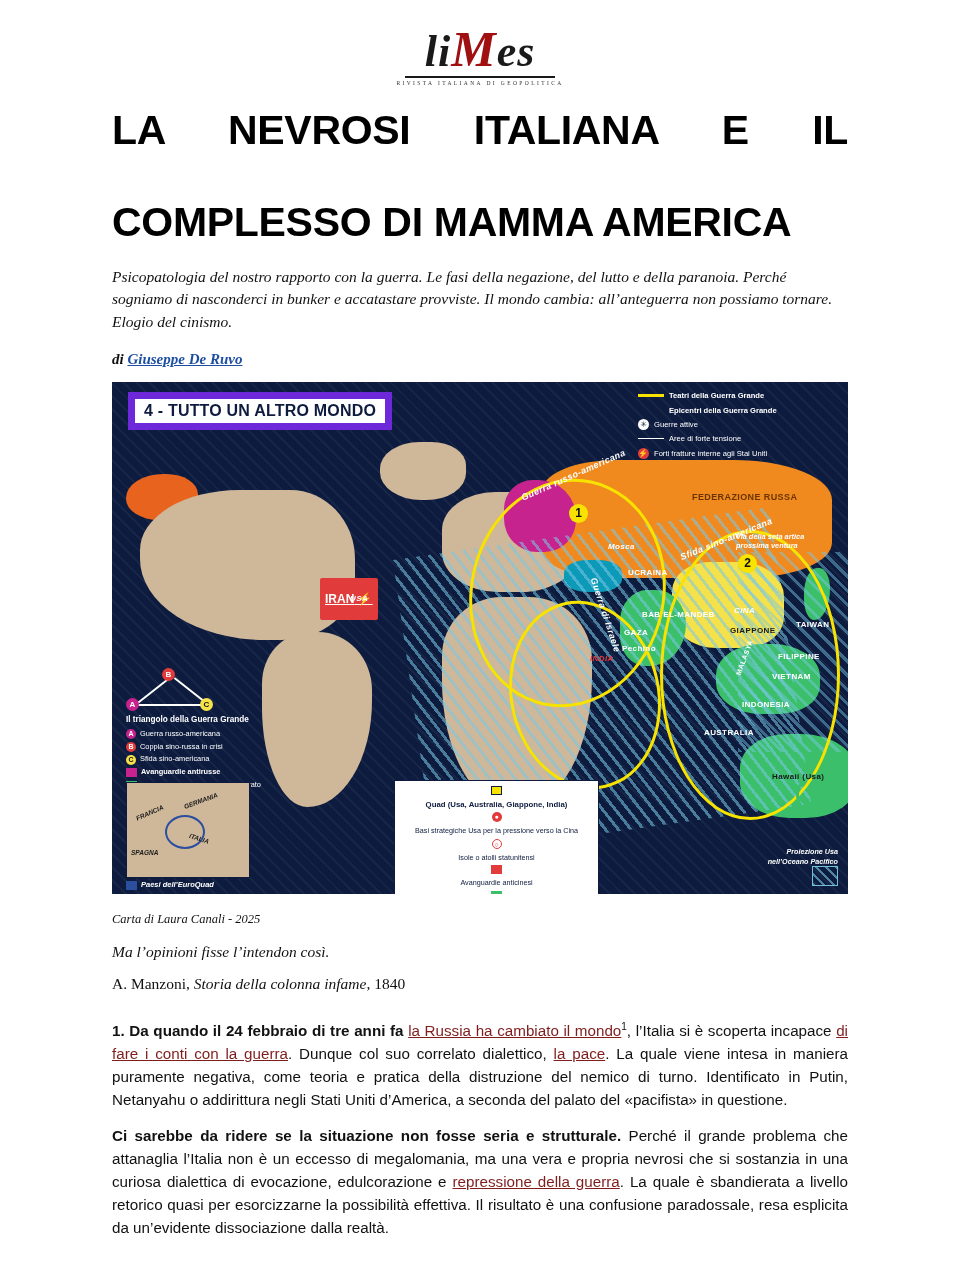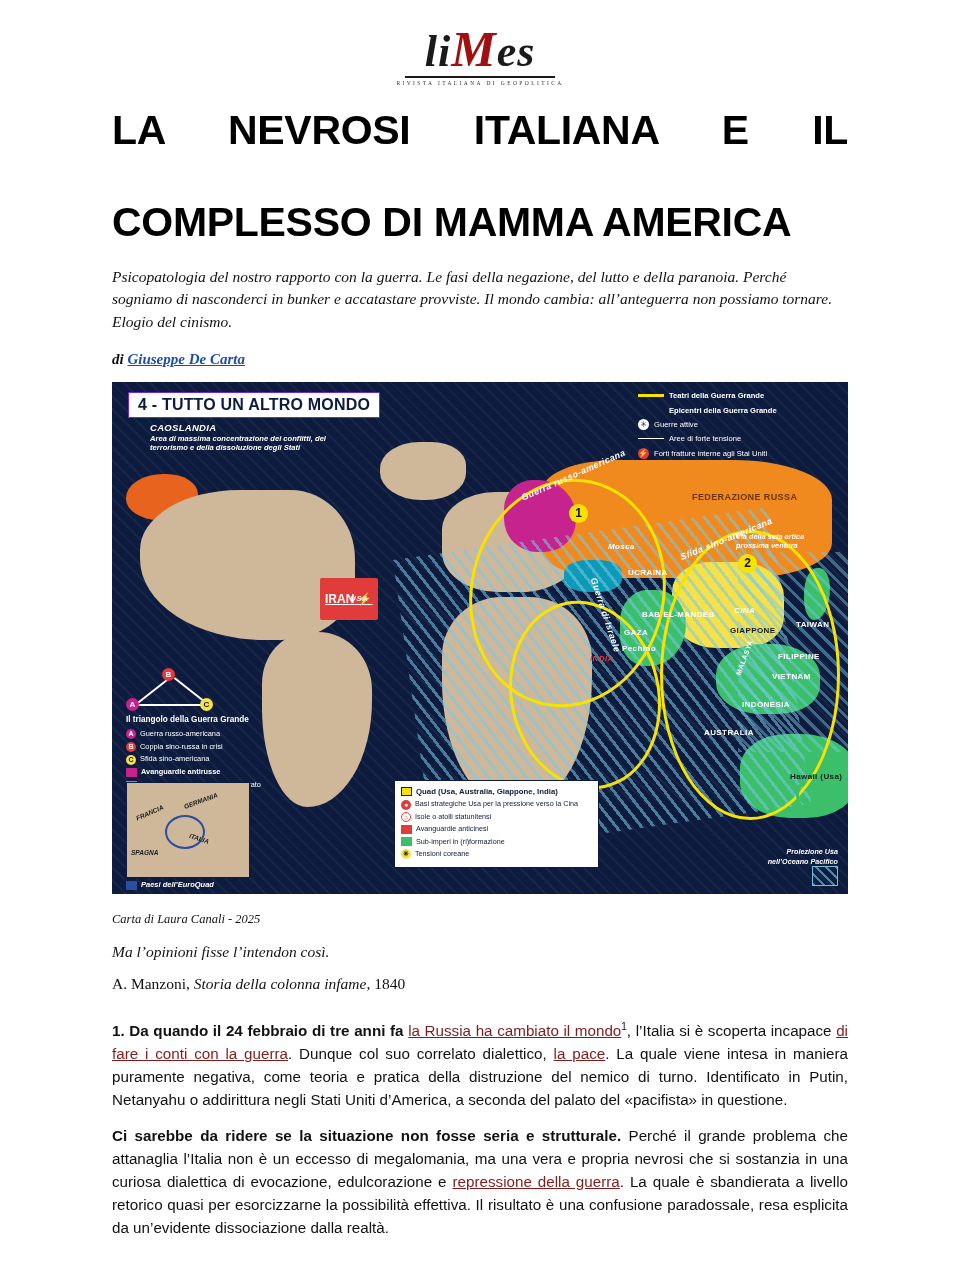--- a/index.html
+++ b/index.html
@@ -117,21 +117,21 @@
       repeating-linear-gradient(45deg, rgba(255,255,255,0.045) 0 2px, transparent 2px 9px);
   }
   .map-title {
     position: absolute;
     left: 16px; top: 10px;
     background: #ffffff;
     color: #0d1b3e;
     font-weight: bold;
     font-size: 16px;
     padding: 3px 9px;
-    border: 1px solid #6d28d9;
+    border: 7px solid #6d28d9;
     letter-spacing: 0.2px;
   }
   .caoslandia {
     position: absolute;
     left: 38px; top: 40px;
     width: 185px;
     font-size: 7.6px;
     line-height: 1.22;
     font-style: italic;
     font-weight: bold;
@@ -332,21 +332,21 @@
     position: absolute;
     left: 282px; top: 398px;
     width: 205px;
     background: #ffffff;
     color: #0d1b3e;
     border: 1px solid #0d1b3e;
     padding: 5px 6px;
     font-size: 7.2px;
     line-height: 1.45;
   }
-  .quad-box .lrow { display: flex; align-items: center; gap: 4px; margin-bottom: 2px; }
+  .quad-box .lrow { display: flex; align-items: center; gap: 4px; margin-bottom: 2px; flex-direction: column; }
   .quad-box b { font-size: 7.8px; }
 
   .proiezione {
     position: absolute; right: 10px; bottom: 8px;
     width: 92px; font-size: 7.2px; font-style: italic; font-weight: bold; text-align: right;
     line-height: 1.3;
   }
   .proiezione .ph {
     display: inline-block; width: 26px; height: 20px; vertical-align: middle; margin-left: 4px;
     background: repeating-linear-gradient(45deg, rgba(120,200,230,0.6) 0 2px, transparent 2px 7px);
@@ -413,21 +413,21 @@
   </div>
 
   <h1 class="title">
     <span class="line1">LA NEVROSI ITALIANA E IL</span>
     <span class="line2">COMPLESSO DI MAMMA AMERICA</span>
   </h1>
 
   <p class="standfirst">Psicopatologia del nostro rapporto con la guerra. Le fasi della negazione, del lutto e della paranoia. Perché sogniamo di nasconderci in bunker e accatastare provviste. Il mondo cambia: all’anteguerra non possiamo tornare. Elogio del cinismo.</p>
 
   <p class="byline"><span>di</span>
-    <a href="#">Giuseppe De Carta</a></p>
+    <a href="#">Giuseppe De Ruvo</a></p>
 
 
   <figure class="map-figure">
     <div class="map">
       <div class="ocean-hatch"></div>
 
       <div class="land l-greenland"></div>
       <div class="land l-alaska"></div>
       <div class="land l-namerica"></div>
       <div class="land l-samerica"></div>
@@ -448,24 +448,20 @@
       <div class="circle c-russ"></div>
       <div class="circle c-sino"></div>
       <div class="circle c-israel"></div>
       <div class="circle c-usa"></div>
 
       <div class="theatre-num n1">1</div>
       <div class="theatre-num n2">2</div>
 
       <div class="map-title">4 - TUTTO UN ALTRO MONDO</div>
 
-      <div class="caoslandia">
-        <b>CAOSLANDIA</b>
-        <span>Area di massima concentrazione dei conflitti, del terrorismo e della dissoluzione degli Stati</span>
-      </div>
 
       <div class="legend-top">
         <div class="lrow">
           <span class="swatch-line"></span>
           <b>Teatri della Guerra Grande</b>
         </div>
         <div class="lrow">
           <span style="width:26px;flex:none;"></span>
           <b>Epicentri della Guerra Grande</b>
         </div>
@@ -498,21 +494,21 @@
       <div class="maplabel ital" style="left:478px; top:272px; color:#e23b3b;">INDIA</div>
       <div class="maplabel" style="left:510px; top:262px;">Pechino</div>
       <div class="maplabel" style="left:622px; top:224px; font-style:italic;">CINA</div>
       <div class="maplabel dark" style="left:618px; top:244px;">GIAPPONE</div>
       <div class="maplabel" style="left:684px; top:238px;">TAIWAN</div>
       <div class="maplabel" style="left:666px; top:270px;">FILIPPINE</div>
       <div class="maplabel" style="left:660px; top:290px;">VIETNAM</div>
       <div class="maplabel" style="left:614px; top:272px; transform:rotate(-70deg); font-size:7px;">MALASYA</div>
       <div class="maplabel" style="left:630px; top:318px;">INDONESIA</div>
       <div class="maplabel" style="left:592px; top:346px;">AUSTRALIA</div>
-      <div class="maplabel dark" style="left:660px; top:390px;margin-left:18px;">Hawaii (Usa)</div>
+      <div class="maplabel dark" style="left:660px; top:390px;">Hawaii (Usa)</div>
 
       <div class="maplabel" style="left:694px; top:330px; font-style:italic;"></div>
 
       <div class="legend-tri">
         <div class="tri-wrap">
           <div class="tri-edge" style="left:6px; top:22px; width:42px; transform:rotate(-38deg);"></div>
           <div class="tri-edge" style="left:44px; top:22px; width:42px; transform:rotate(38deg);"></div>
           <div class="tri-edge" style="left:8px; top:36px; width:72px;"></div>
           <div class="tri-node tri-A">A</div>
           <div class="tri-node tri-B">B</div>

